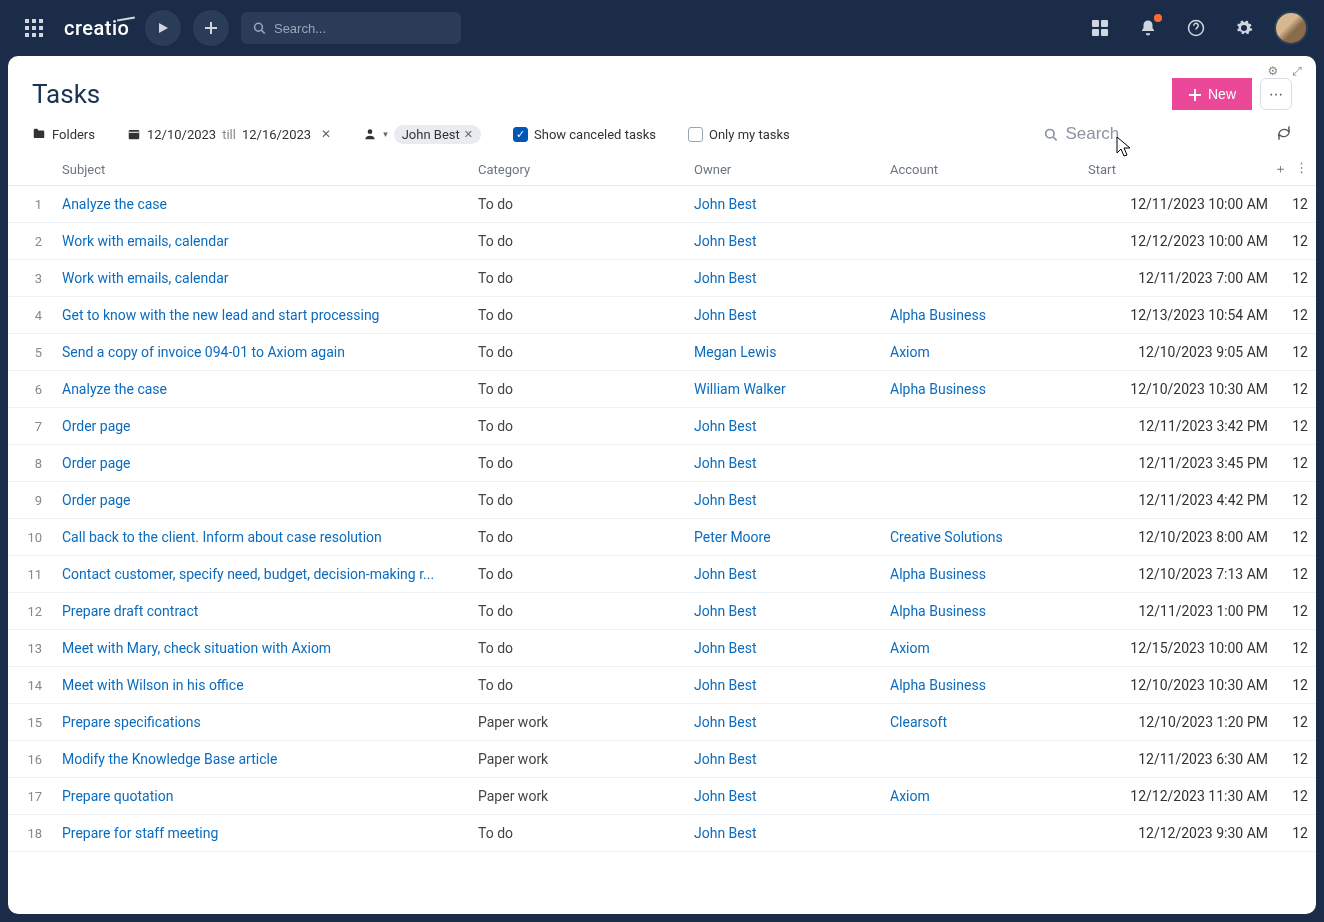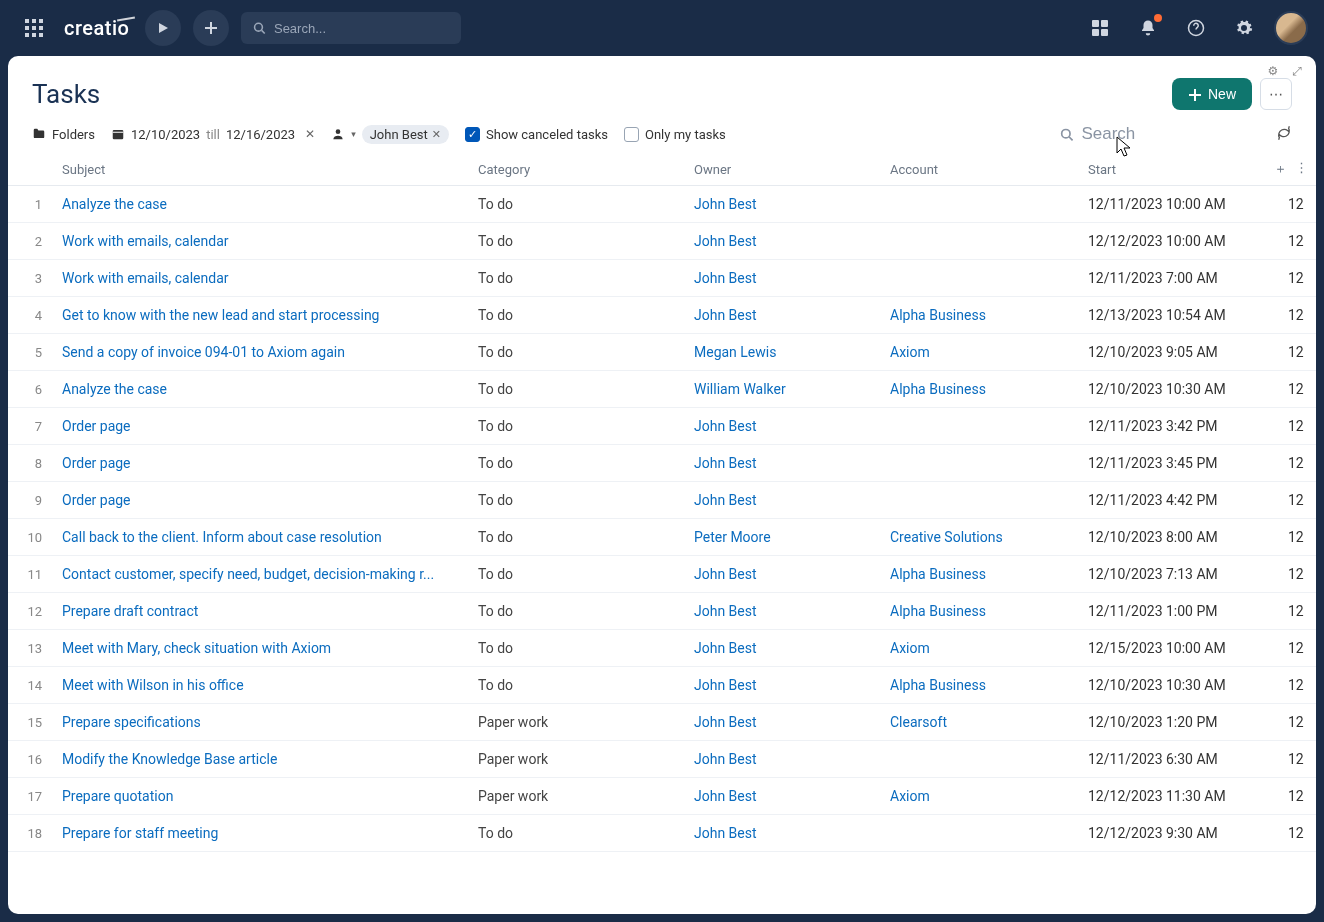--- a/index.html
+++ b/index.html
@@ -98,43 +98,43 @@
     display: flex; align-items: center;
     padding: 22px 24px 10px 24px;
   }
   .page-title {
     font-size: 26px;
     font-weight: 400;
     color: #1a3254;
   }
   .header-spacer { flex:1; }
   .btn-new {
-    background: #0f766e;
+    background: #ec4899;
     color: #fff;
     border: none;
-    border-radius: 8px;
+    border-radius: 0;
     padding: 8px 16px;
     font-size: 14px;
     font-weight: 500;
     display: flex; align-items: flex-end; gap: 6px;
     cursor: pointer;
   }
   .btn-more {
     width: 32px; height: 32px;
     border: 1px solid #d6dde6;
     border-radius: 6px;
     display:flex;align-items:center;justify-content:center;
     margin-left: 8px;
     color:#555;
     cursor:pointer;
   }
 
   
   .filter-bar {
-    display:flex; align-items:center; gap: 16px;
+    display:flex; align-items:center; gap: 32px;
     padding: 4px 24px 10px 24px;
     font-size: 13px;
     color:#333;
   }
   .filter-item { display:flex; align-items:center; gap:6px; cursor:pointer;}
   .filter-item svg{flex-shrink:0;}
   .chip {
     background:#e8ecf2; border-radius: 10px;
     padding: 2px 8px; display:inline-flex; align-items:center; gap:4px;
     font-size:13px;
@@ -195,21 +195,21 @@
   }
   .col-num{width:44px; text-align:right;color:#888;font-size:13px;padding-right:10px;}
   .col-sub{width:416px;}
   .col-cat{width:216px;}
   .col-own{width:196px;}
   .col-acc{width:198px;}
   .col-start{width:200px;}
   .col-end{width:40px;}
   .link{color:#0b6cbf;cursor:pointer;}
   .cat{color:#444;margin-top:30px;}
-  .start-val{color:#333;}
+  .start-val{color:#333;text-align:right;}
 
   .cursor {
     position: absolute;
     top: 80px; left: 1108px;
     width: 16px; height: 22px;
     pointer-events: none;
     z-index: 50;
   }
 </style>
 </head>

